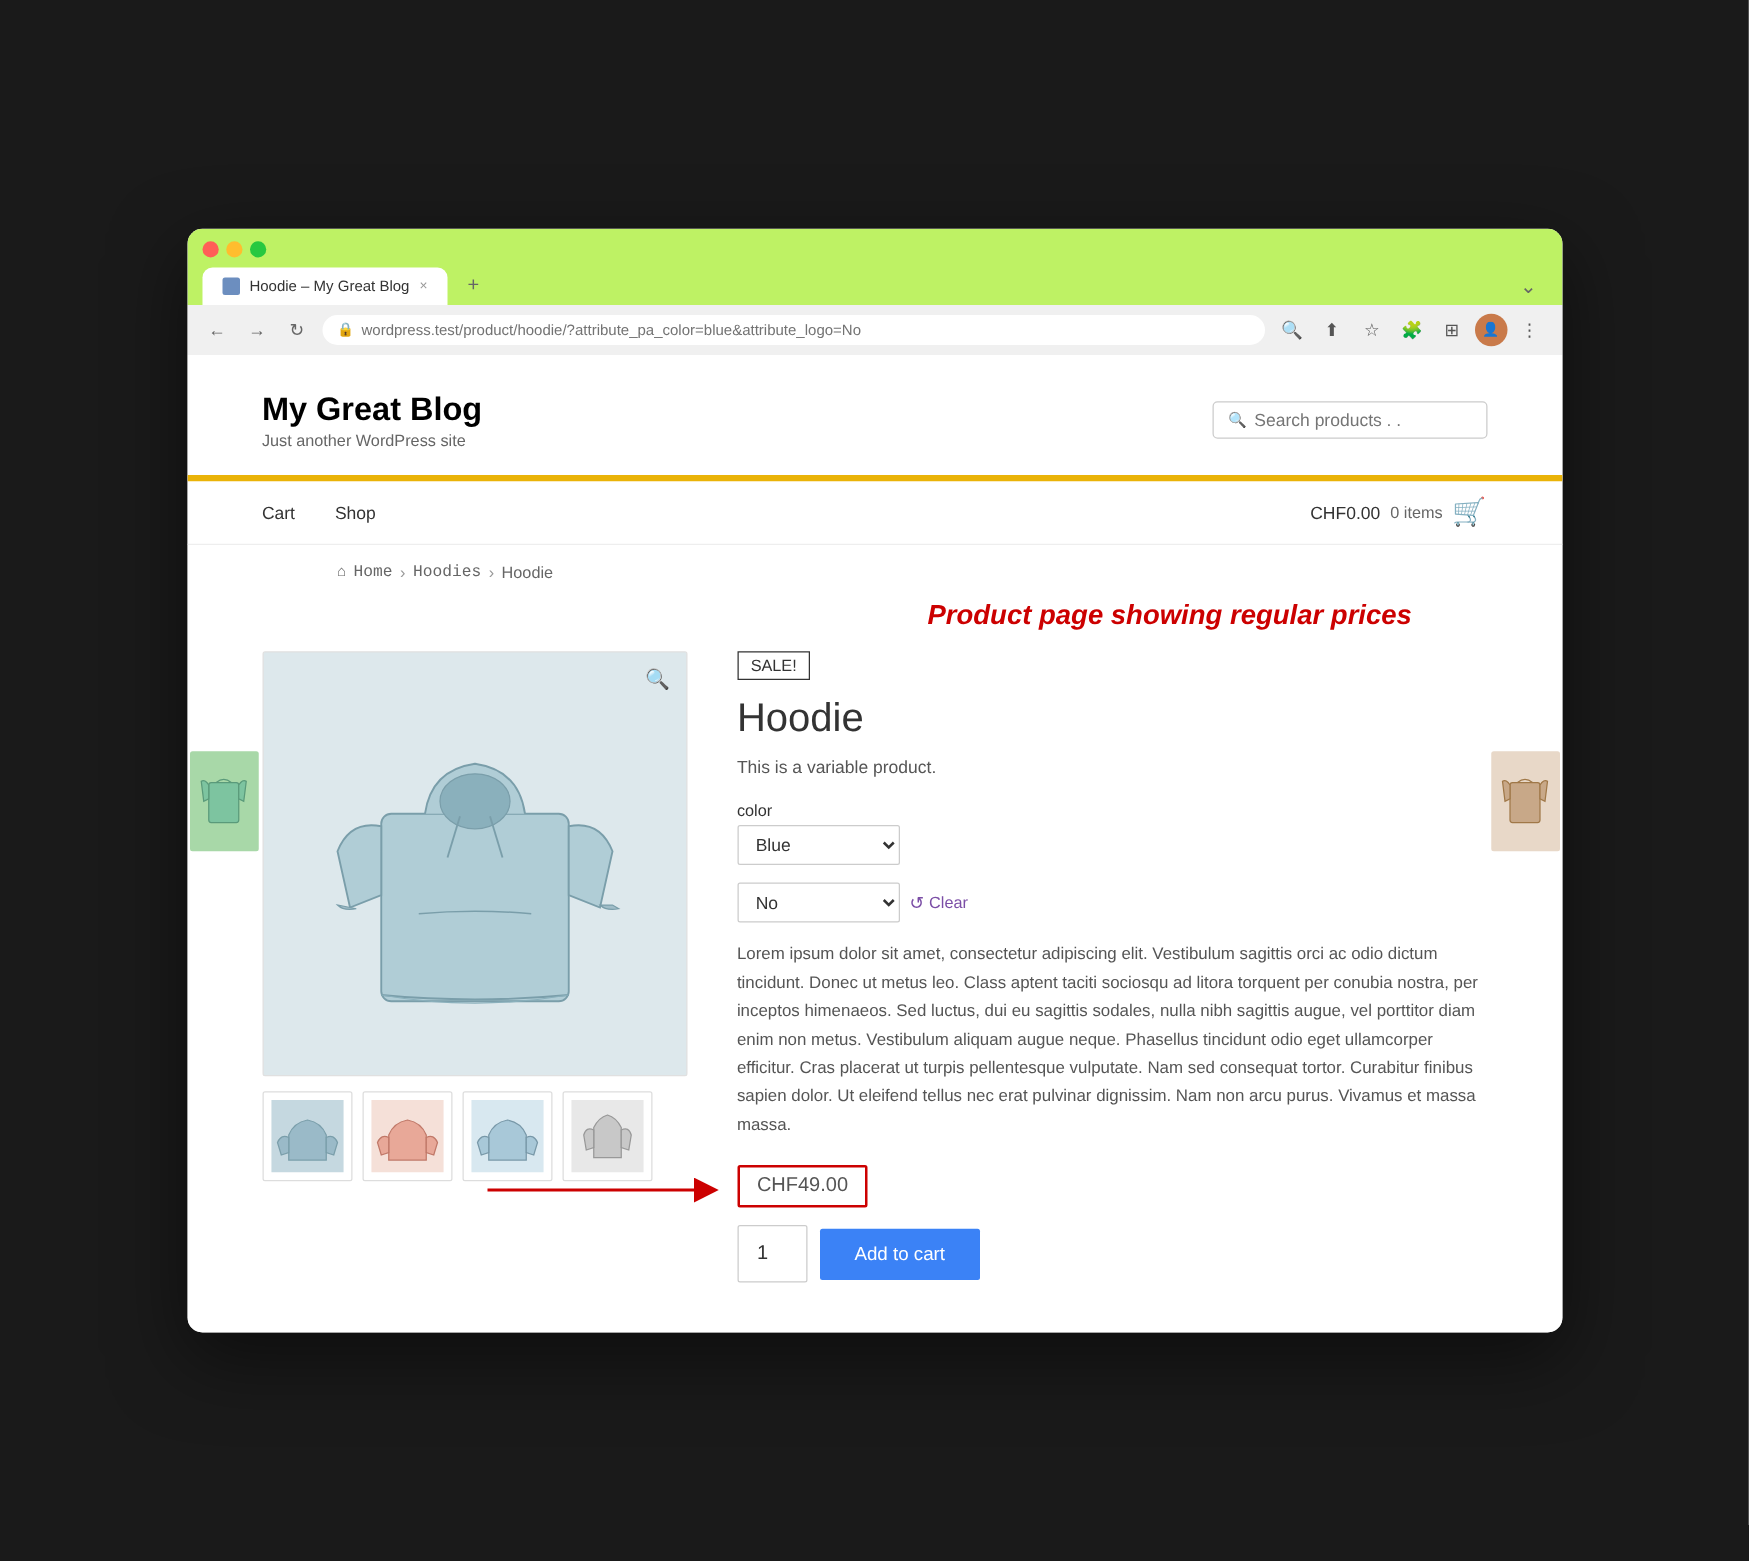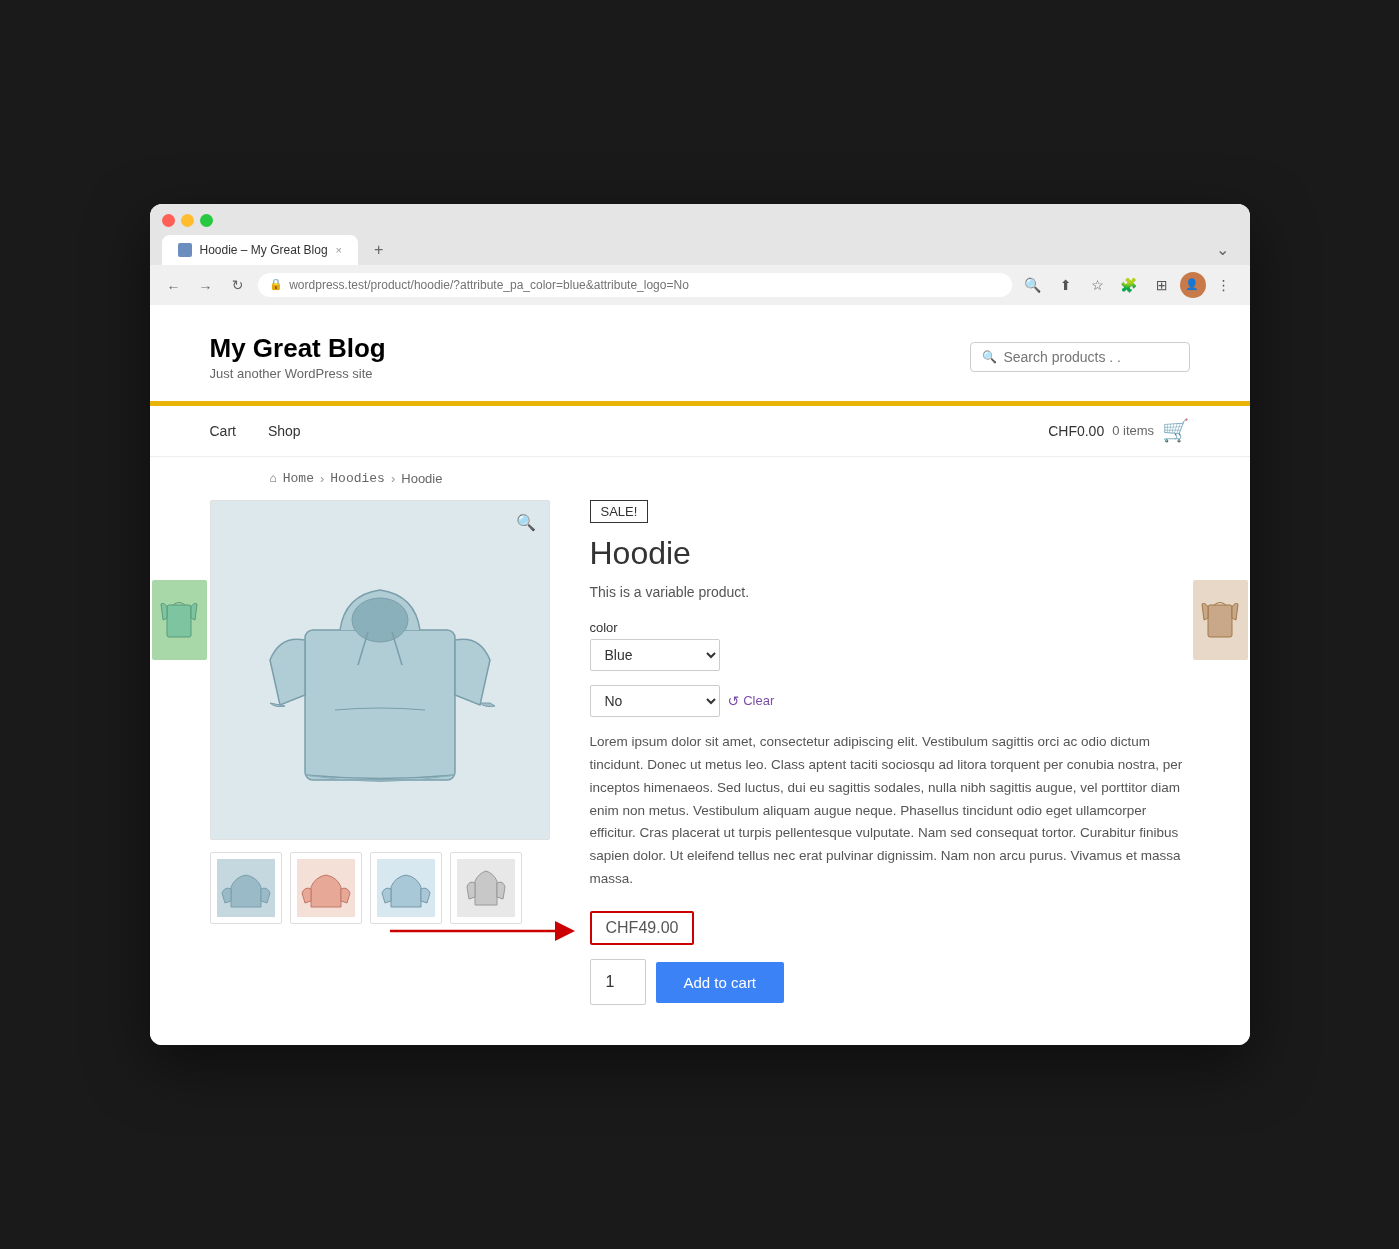--- a/index.html
+++ b/index.html
@@ -8,21 +8,21 @@
     .browser-window {
       width: 1100px;
       background: #fff;
       border-radius: 12px;
       box-shadow: 0 20px 60px rgba(0,0,0,0.5);
       overflow: hidden;
     }
 
     
     .browser-chrome {
-      background: #e5e5e5;
+      background: #bef264;
       padding: 10px 12px 0;
     }
 
     .traffic-lights {
       display: flex; gap: 6px; margin-bottom: 8px;
     }
     .traffic-light {
       width: 13px; height: 13px; border-radius: 50%;
     }
     .traffic-light.red { background: #ff5f57; }
@@ -291,20 +291,23 @@
     </div>
 
     <div style="padding: 0 60px;">
       <div class="breadcrumb">
         <span class="home-icon-small">⌂</span>
         <a href="#">Home</a>
         <span class="breadcrumb-sep">›</span>
         <a href="#">Hoodies</a>
         <span class="breadcrumb-sep">›</span>
         <span>Hoodie</span>
+      </div>
+      <div class="annotation">
+        <span class="annotation-text">Product page showing regular prices</span>
       </div>
     </div>
 
     <div class="product-layout" style="position:relative;">
 
       <div style="position:absolute; left:2px; top:80px; width:55px; height:80px; background:#a8d8a8; border-radius:2px; display:flex; align-items:center; justify-content:center; overflow:hidden; z-index:1;">
         <svg width="40" height="60" viewBox="0 0 40 60">
           <rect x="8" y="15" width="24" height="32" rx="2" fill="#7dc4a0" stroke="#5a9a7a" stroke-width="1"></rect>
           <path d="M8 17 Q5 12 2 14 L4 30 L8 28Z" fill="#7dc4a0" stroke="#5a9a7a" stroke-width="1"></path>
           <path d="M32 17 Q35 12 38 14 L36 30 L32 28Z" fill="#7dc4a0" stroke="#5a9a7a" stroke-width="1"></path>

